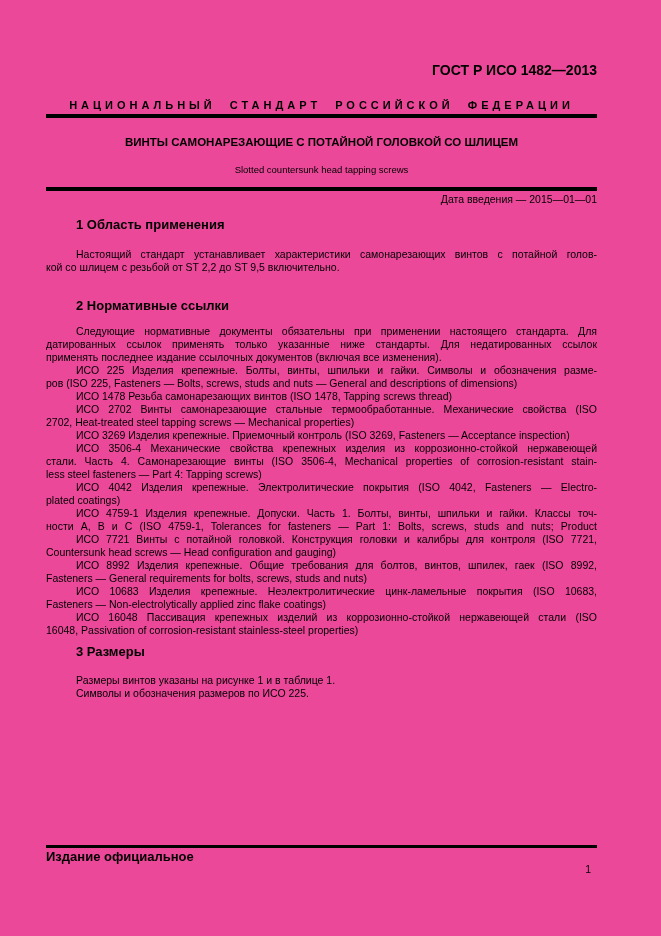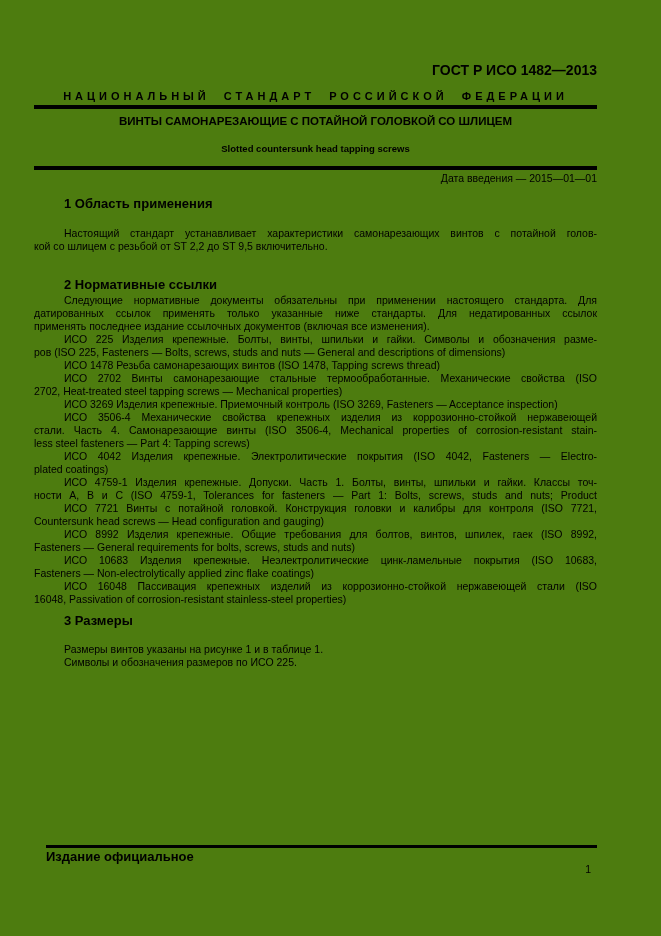--- a/index.html
+++ b/index.html
@@ -1,78 +1,77 @@
 <!DOCTYPE html>
 <html><head>
 <meta charset="utf-8">
 <style>
   html, body { margin: 0; padding: 0; background: #ffffff; }
   .page {
     position: relative;
     width: 661px;
     height: 936px;
-    background: #4d7c0f;
+    background: #ec4899;
     color: #000000;
     font-family: "Liberation Sans", sans-serif;
     box-sizing: border-box;
-    padding: 62px 64px 0 34px;
+    padding: 62px 64px 0 46px;
     overflow: hidden;
   }
   .doc-code {
     text-align: right;
     font-size: 14px;
     font-weight: bold;
     line-height: 16px;
   }
   .standard-type {
-    margin-top: 12px;
+    margin-top: 21px;
     text-align: center;
     font-size: 11px;
     font-weight: bold;
     letter-spacing: 4px;
     word-spacing: 7px;
     white-space: nowrap;
     line-height: 13px;
     padding-bottom: 2px;
     border-bottom: 4px solid #000000;
   }
   .title-ru {
-    margin-top: 6px;
+    margin-top: 18px;
     text-align: center;
     font-size: 11.5px;
     font-weight: bold;
     line-height: 13px;
   }
   .title-en {
     margin-top: 15px;
     text-align: center;
     font-size: 9.5px;
     line-height: 11px;
-    font-weight: bold;
   }
   .head-rule {
     margin-top: 12px;
     height: 4px;
     background: #000000;
   }
   .effective-date {
     margin-top: 2px;
     text-align: right;
     font-size: 10.5px;
     font-weight: normal;
     line-height: 13px;
   }
   .section-heading {
     font-size: 13px;
     font-weight: bold;
     line-height: 15px;
     margin-left: 30px;
   }
   #document-body section:nth-child(1) .section-heading { margin-top: 11px; margin-bottom: 16px; }
-  #document-body section:nth-child(2) .section-heading { margin-top: 24px; margin-bottom: 2px; }
+  #document-body section:nth-child(2) .section-heading { margin-top: 24px; margin-bottom: 12px; }
   #document-body section:nth-child(3) .section-heading { margin-top: 7px;  margin-bottom: 15px; }
   .paragraph { margin: 0; }
   .line {
     font-size: 10.5px;
     line-height: 13px;
     text-align: justify;
     text-align-last: justify;
     white-space: normal;
   }
   .line.last { text-align-last: left; }

